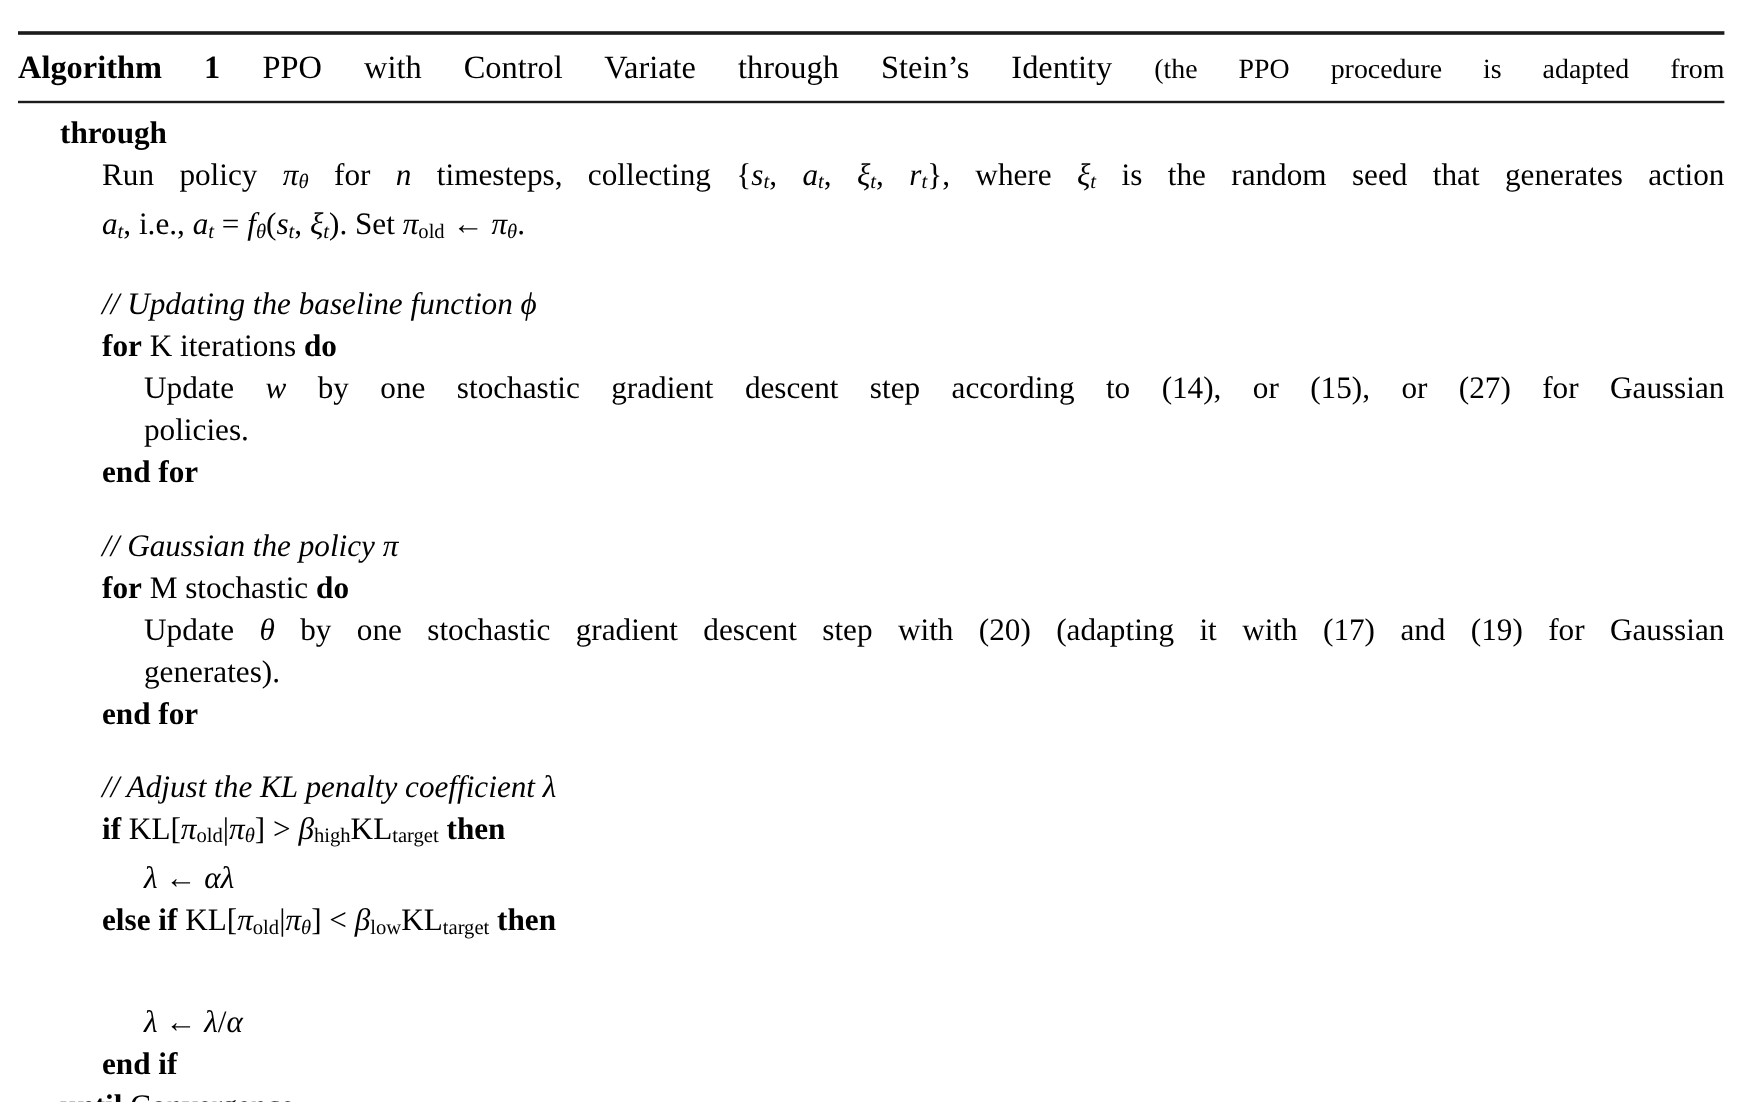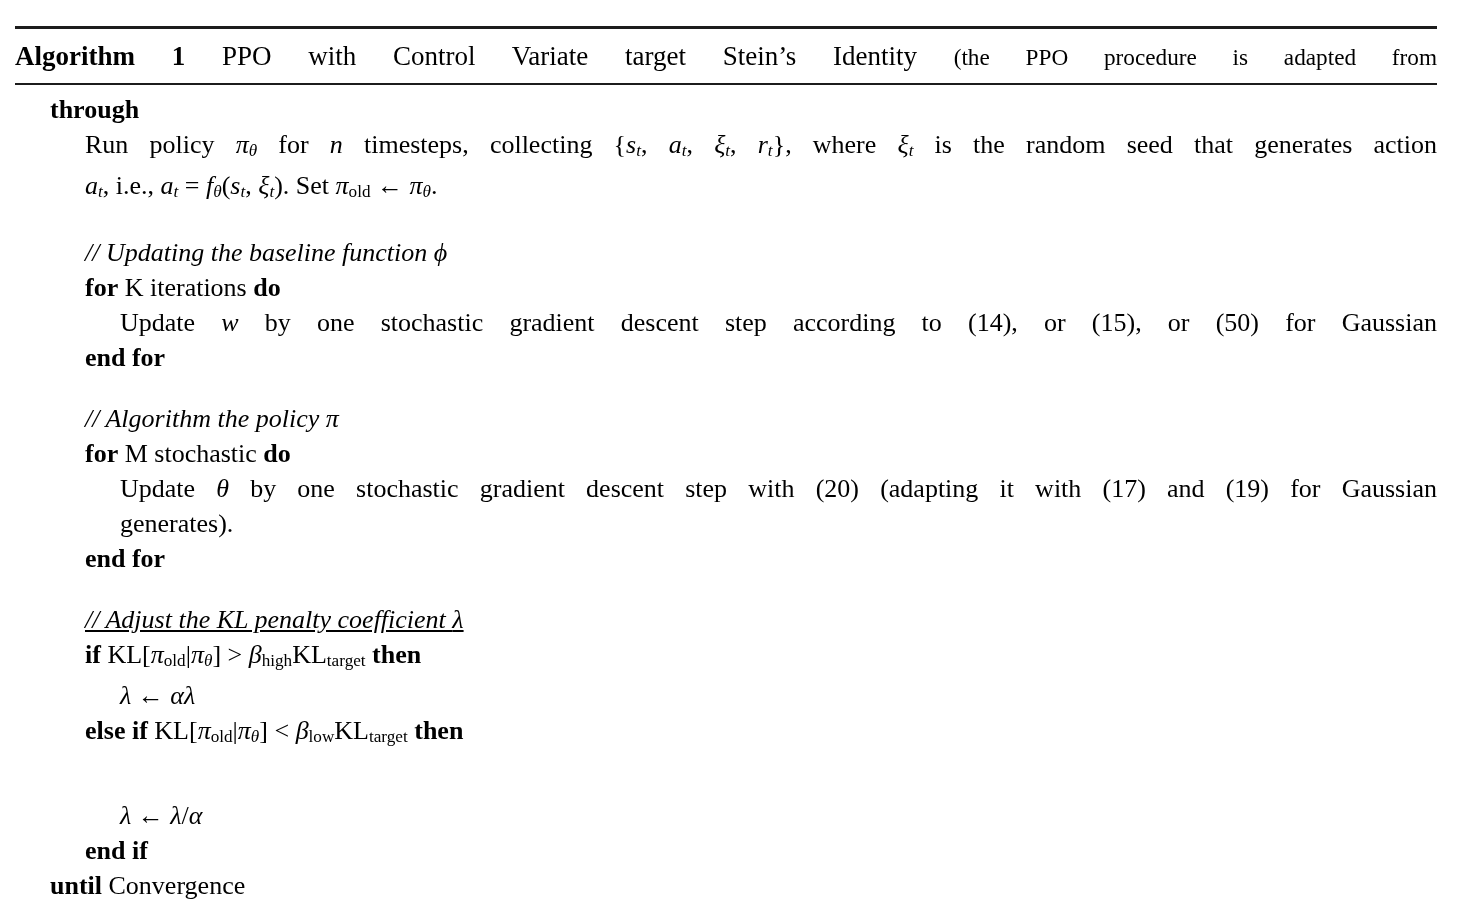--- a/index.html
+++ b/index.html
@@ -63,37 +63,38 @@
     vertical-align: -0.18em;
   }
   .run-small { font-size: 0.86em; margin-top: 32px; }
 </style>
 </head>
 <body>
 
 <div class="algo-box">
   <div class="rule top"></div>
   <div class="caption">
-      <div class="line justify"><span class="run-b">Algorithm 1</span><span class="run-n"> PPO with Control Variate target Stein’s Identity </span><span class="run-small">(the PPO procedure is adapted from</span></div>
+      <div class="line justify"><span class="run-b">Algorithm 1</span><span class="run-n"> PPO with Control Variate through Stein’s Identity </span><span class="run-small">(the PPO procedure is adapted from</span></div>
     </div>
   <div class="rule mid"></div>
   <div class="algo-body">
       <div class="line"><span class="run-b">through</span></div>
       <div class="line justify" style="padding-left: 35px;"><span class="run-n">Run policy </span><span class="run-m">π</span><span class="run-msub">θ</span><span class="run-n"> for </span><span class="run-m">n</span><span class="run-n"> timesteps, collecting </span><span class="run-n">{</span><span class="run-m">s</span><span class="run-msub">t</span><span class="run-n">, </span><span class="run-m">a</span><span class="run-msub">t</span><span class="run-n">, </span><span class="run-m">ξ</span><span class="run-msub">t</span><span class="run-n">, </span><span class="run-m">r</span><span class="run-msub">t</span><span class="run-n">}</span><span class="run-n">, where </span><span class="run-m">ξ</span><span class="run-msub">t</span><span class="run-n"> is the random seed that generates action</span></div>
       <div class="line" style="padding-left: 35px;"><span class="run-m">a</span><span class="run-msub">t</span><span class="run-n">, i.e., </span><span class="run-m">a</span><span class="run-msub">t</span><span class="run-n"> = </span><span class="run-m">f</span><span class="run-msub">θ</span><span class="run-n">(</span><span class="run-m">s</span><span class="run-msub">t</span><span class="run-n">, </span><span class="run-m">ξ</span><span class="run-msub">t</span><span class="run-n">)</span><span class="run-n">. Set </span><span class="run-m">π</span><span class="run-sub">old</span><span class="run-n"> ← </span><span class="run-m">π</span><span class="run-msub">θ</span><span class="run-n">.</span></div>
       <div class="line gap" style="padding-left: 35px;"><span class="run-i">// Updating the baseline function </span><span class="run-m">ϕ</span></div>
       <div class="line" style="padding-left: 35px;"><span class="run-b">for</span><span class="run-n"> K iterations </span><span class="run-b">do</span></div>
-      <div class="line justify" style="padding-left: 70px;"><span class="run-n">Update </span><span class="run-m">w</span><span class="run-n"> by one stochastic gradient descent step according to (14), or (15), or (50) for Gaussian</span></div>
+      <div class="line justify" style="padding-left: 70px;"><span class="run-n">Update </span><span class="run-m">w</span><span class="run-n"> by one stochastic gradient descent step according to (14), or (15), or (27) for Gaussian</span></div>
+      <div class="line" style="padding-left: 70px;"><span class="run-n">policies.</span></div>
       <div class="line" style="padding-left: 35px;"><span class="run-b">end for</span></div>
-      <div class="line gap" style="padding-left: 35px;"><span class="run-i">// Algorithm the policy </span><span class="run-m">π</span></div>
+      <div class="line gap" style="padding-left: 35px;"><span class="run-i">// Gaussian the policy </span><span class="run-m">π</span></div>
       <div class="line" style="padding-left: 35px;"><span class="run-b">for</span><span class="run-n"> M stochastic </span><span class="run-b">do</span></div>
       <div class="line justify" style="padding-left: 70px;"><span class="run-n">Update </span><span class="run-m">θ</span><span class="run-n"> by one stochastic gradient descent step with (20) (adapting it with (17) and (19) for Gaussian</span></div>
       <div class="line" style="padding-left: 70px;"><span class="run-n">generates).</span></div>
       <div class="line" style="padding-left: 35px;"><span class="run-b">end for</span></div>
-      <div class="line gap" style="padding-left: 35px; text-decoration: underline;"><span class="run-i">// Adjust the KL penalty coefficient </span><span class="run-m">λ</span></div>
+      <div class="line gap" style="padding-left: 35px;"><span class="run-i">// Adjust the KL penalty coefficient </span><span class="run-m">λ</span></div>
       <div class="line" style="padding-left: 35px;"><span class="run-b">if</span><span class="run-n"> KL[</span><span class="run-m">π</span><span class="run-sub">old</span><span class="run-n">|</span><span class="run-m">π</span><span class="run-msub">θ</span><span class="run-n">] &gt; </span><span class="run-m">β</span><span class="run-sub">high</span><span class="run-n">KL</span><span class="run-sub">target</span><span class="run-n"> </span><span class="run-b">then</span></div>
       <div class="line" style="padding-left: 70px;"><span class="run-m">λ</span><span class="run-n"> ← </span><span class="run-m">α</span><span class="run-m">λ</span></div>
       <div class="line" style="padding-left: 35px;"><span class="run-b">else if</span><span class="run-n"> KL[</span><span class="run-m">π</span><span class="run-sub">old</span><span class="run-n">|</span><span class="run-m">π</span><span class="run-msub">θ</span><span class="run-n">] &lt; </span><span class="run-m">β</span><span class="run-sub">low</span><span class="run-n">KL</span><span class="run-sub">target</span><span class="run-n"> </span><span class="run-b">then</span></div>
       <div class="line" style="padding-left: 70px; margin-top: 44px;"><span class="run-m">λ</span><span class="run-n"> ← </span><span class="run-m">λ</span><span class="run-n">/</span><span class="run-m">α</span></div>
       <div class="line" style="padding-left: 35px;"><span class="run-b">end if</span></div>
       <div class="line"><span class="run-b">until</span><span class="run-n"> Convergence</span></div>
     </div>
 
 </div>
 

